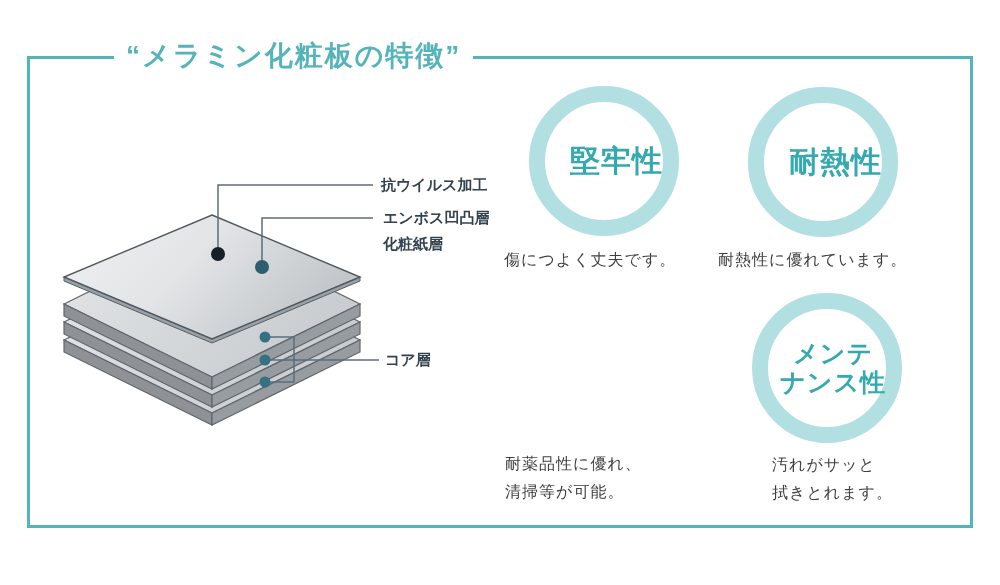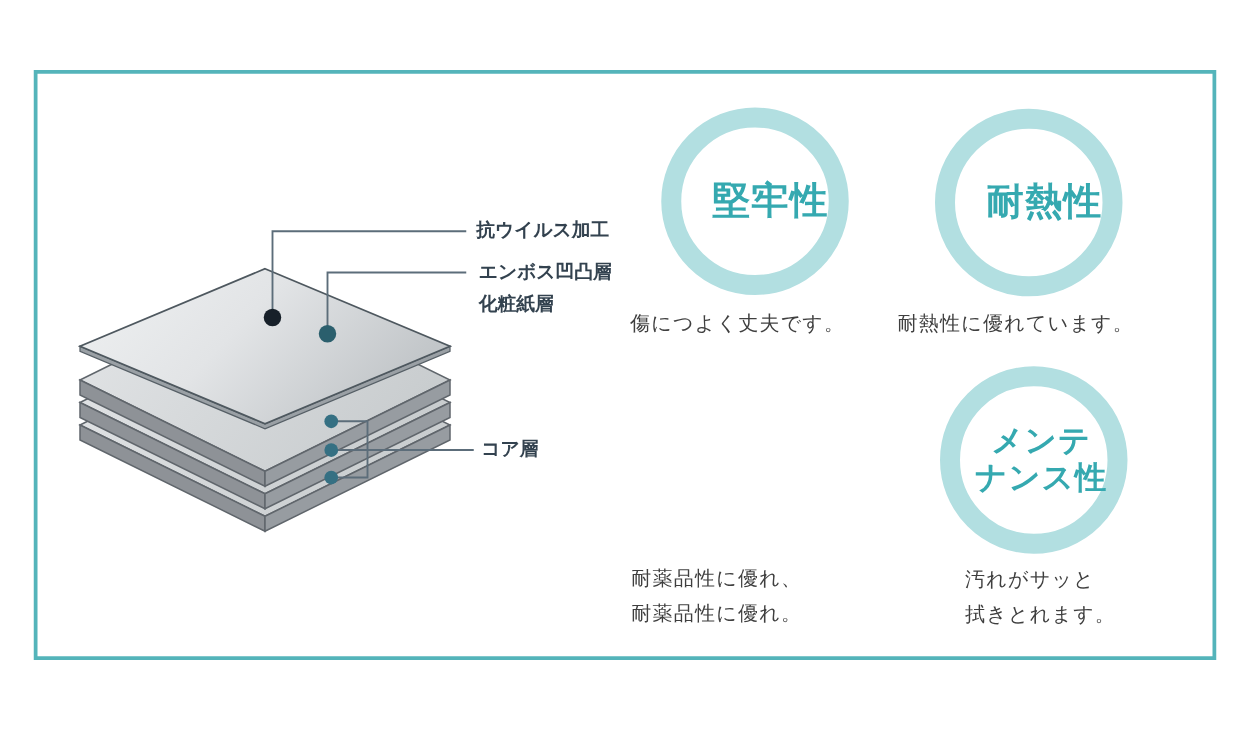--- a/index.html
+++ b/index.html
@@ -35,20 +35,21 @@
     line-height:28px;text-align:left;letter-spacing:1px;white-space:nowrap;}
   .caption.left{text-align:left;}
 </style>
 </head>
 <body>
 
 <div class="stage">
 
   <div class="frame"></div>
 
+  <div class="page-title">“メラミン化粧板の特徴”</div>
 
   <div class="diagram">
     <svg width="520" height="480" viewBox="0 0 520 480">
       <defs>
         <linearGradient id="gSheet" x1="0" y1="0" x2="1" y2="0.4">
           <stop offset="0" stop-color="#eff1f2"></stop>
           <stop offset="0.5" stop-color="#e2e4e6"></stop>
           <stop offset="1" stop-color="#c2c6c9"></stop>
         </linearGradient>
         <linearGradient id="gSlab" x1="0" y1="0" x2="1" y2="0.4">
@@ -105,21 +106,21 @@
   </div>
   <div class="caption" style="left:504px;top:246px;width:200px">傷につよく丈夫です。</div>
 
   <div class="ring" style="left:748px;top:87px">
     <div class="ftitle">耐熱性</div>
   </div>
   <div class="caption" style="left:718px;top:246px;width:215px">耐熱性に優れています。</div>
 
   <div class="caption" style="left:505px;top:450px;width:210px">
     <div>耐薬品性に優れ、</div>
-    <div>耐薬品性に優れ。</div>
+    <div>清掃等が可能。</div>
   </div>
 
   <div class="ring" style="left:752px;top:293px">
     <div class="ftitle small">
       <div>メンテ</div>
       <div>ナンス性</div>
     </div>
   </div>
   <div class="caption left" style="left:772px;top:451px;width:200px">
     <div>汚れがサッと</div>

